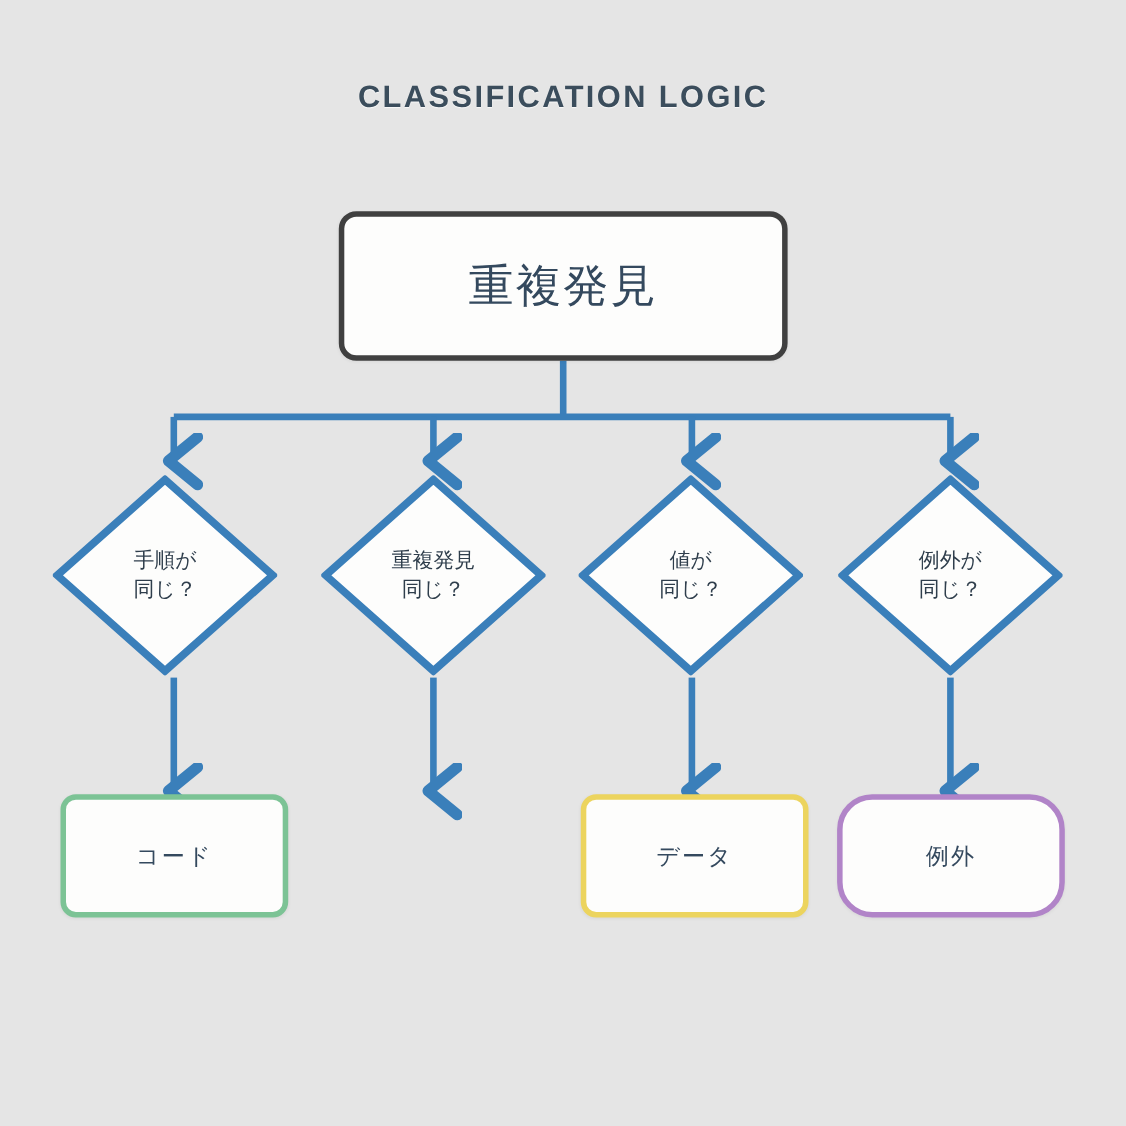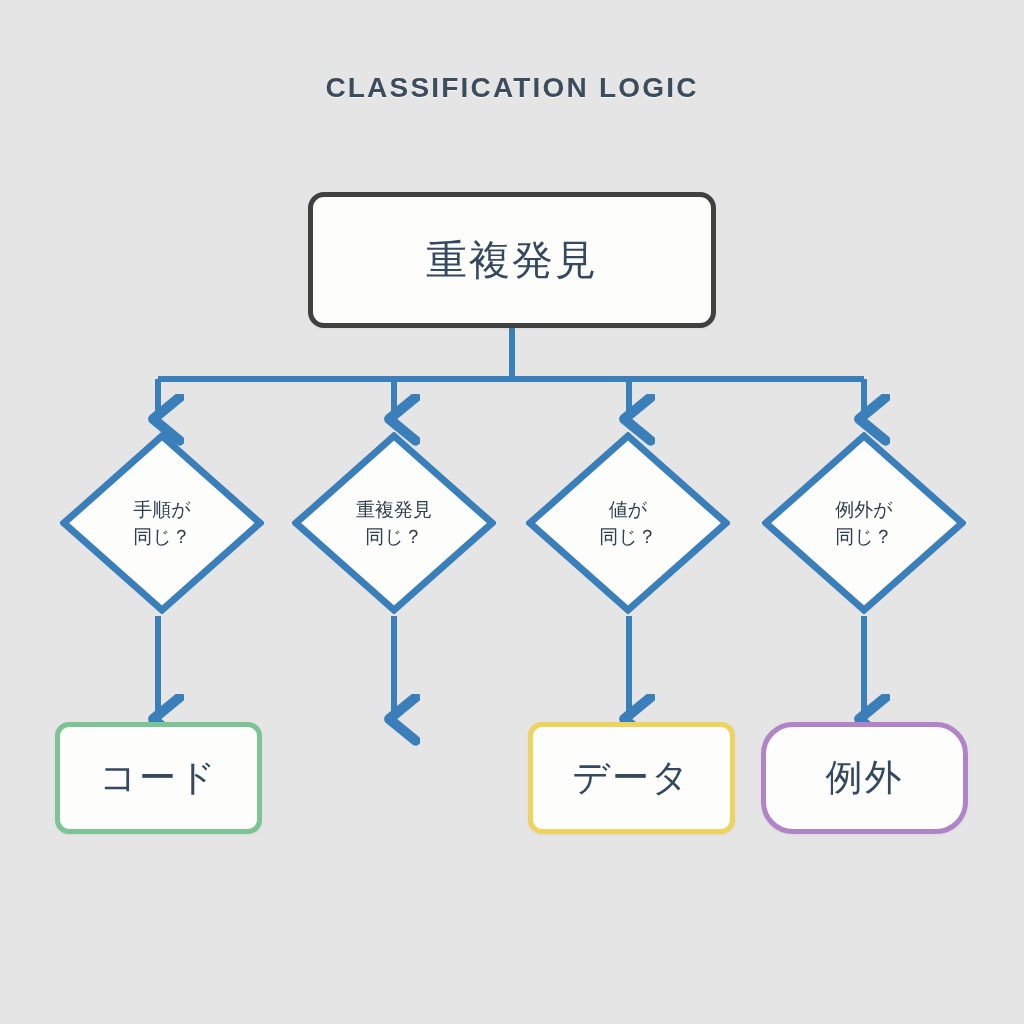--- a/index.html
+++ b/index.html
@@ -97,21 +97,21 @@
     top: 722px;
     width: 207px;
     height: 112px;
     border-width: 5px;
     border-style: solid;
     border-radius: 14px;
     background: #fdfdfc;
     display: flex;
     align-items: center;
     justify-content: center;
-    font-size: 37px;
+    font-size: 21px;
     letter-spacing: 2px;
     color: #34495e;
     box-shadow: 0 1px 3px rgba(0,0,0,0.05);
   }
 </style>
 </head>
 <body>
 
 <div id="canvas">
 
@@ -138,21 +138,21 @@
       <path d="M394,616 L394,719" marker-end="url(#arrowhead)"></path>
       <path d="M629,616 L629,719" marker-end="url(#arrowhead)"></path>
       <path d="M864,616 L864,719" marker-end="url(#arrowhead)"></path>
     </g>
   </svg>
 
   <div id="root-node" class="node-box">
     <span>重複発見</span>
   </div>
 
-  <div class="decision" style="left:60px;  top:432px;">
+  <div class="decision" style="left:48px;  top:432px;">
     <svg width="204" height="182" viewBox="0 0 204 182">
       <polygon points="102,4 200,91 102,178 4,91" fill="#fdfdfc" stroke="#3a7fba" stroke-width="7" stroke-linejoin="miter"></polygon>
     </svg>
     <div class="decision-label">
       <span>手順が</span>
       <span>同じ？</span>
     </div>
   </div>
 
   <div class="decision" style="left:292px; top:432px;">

